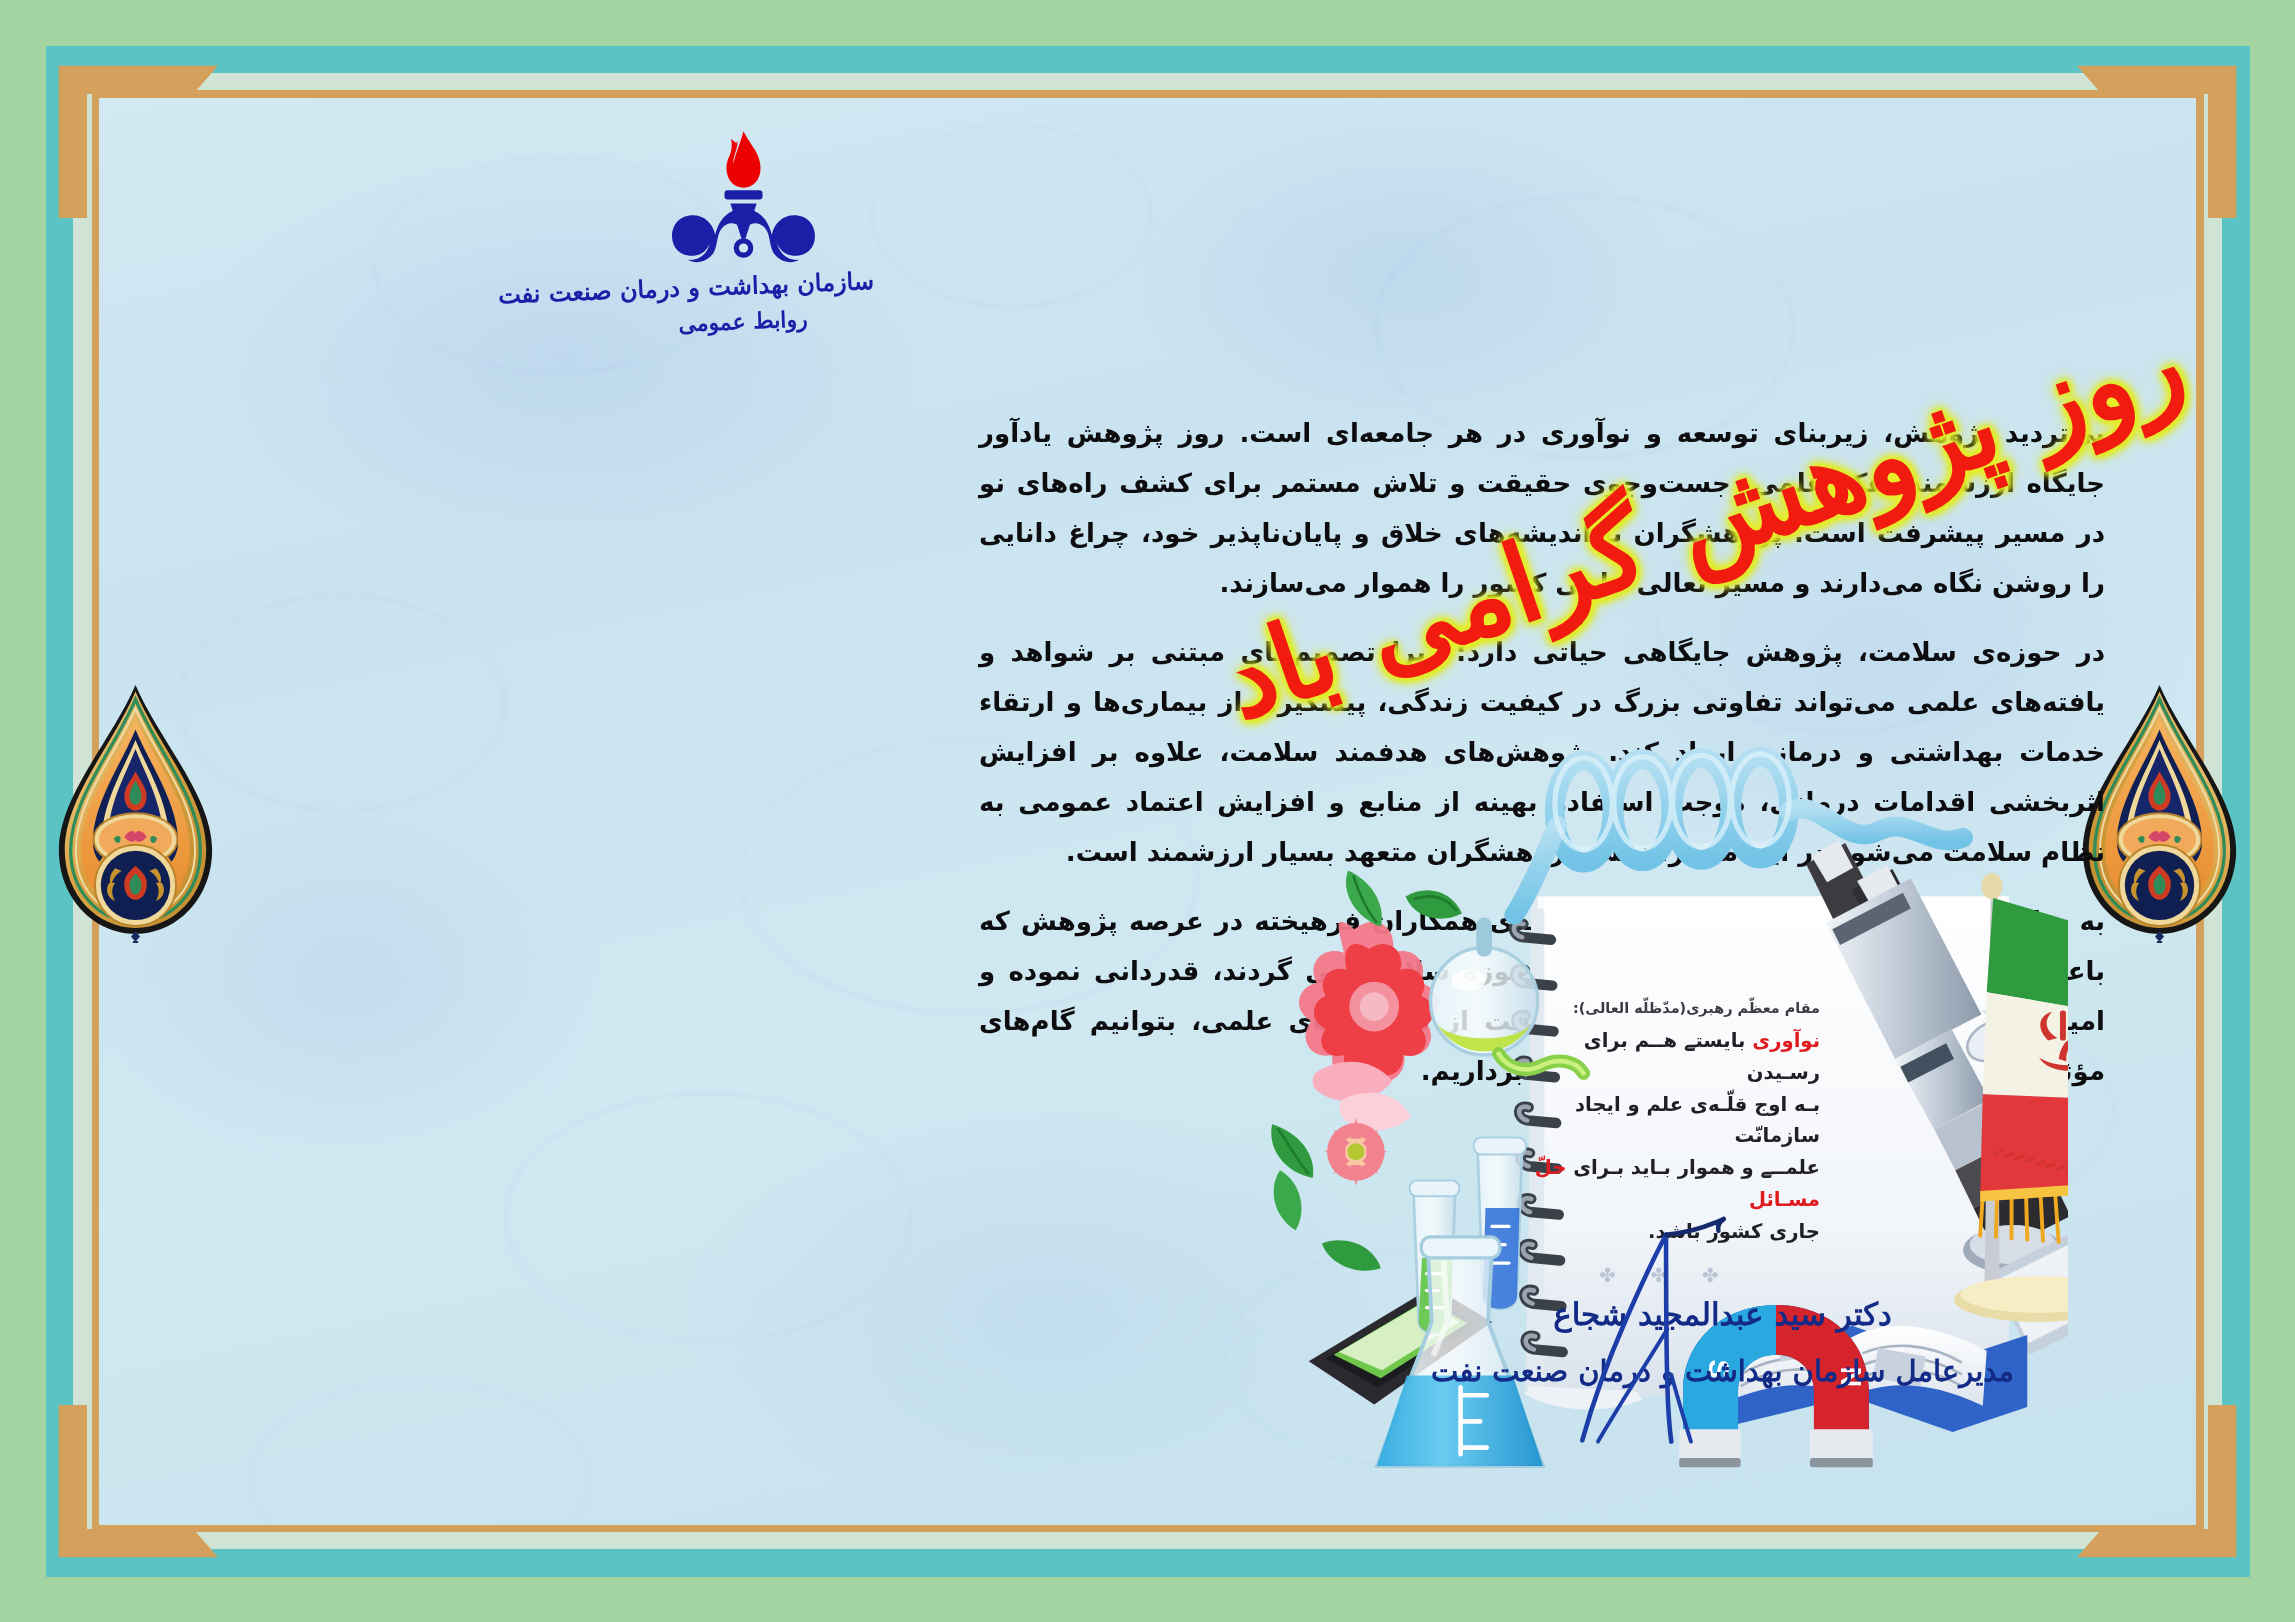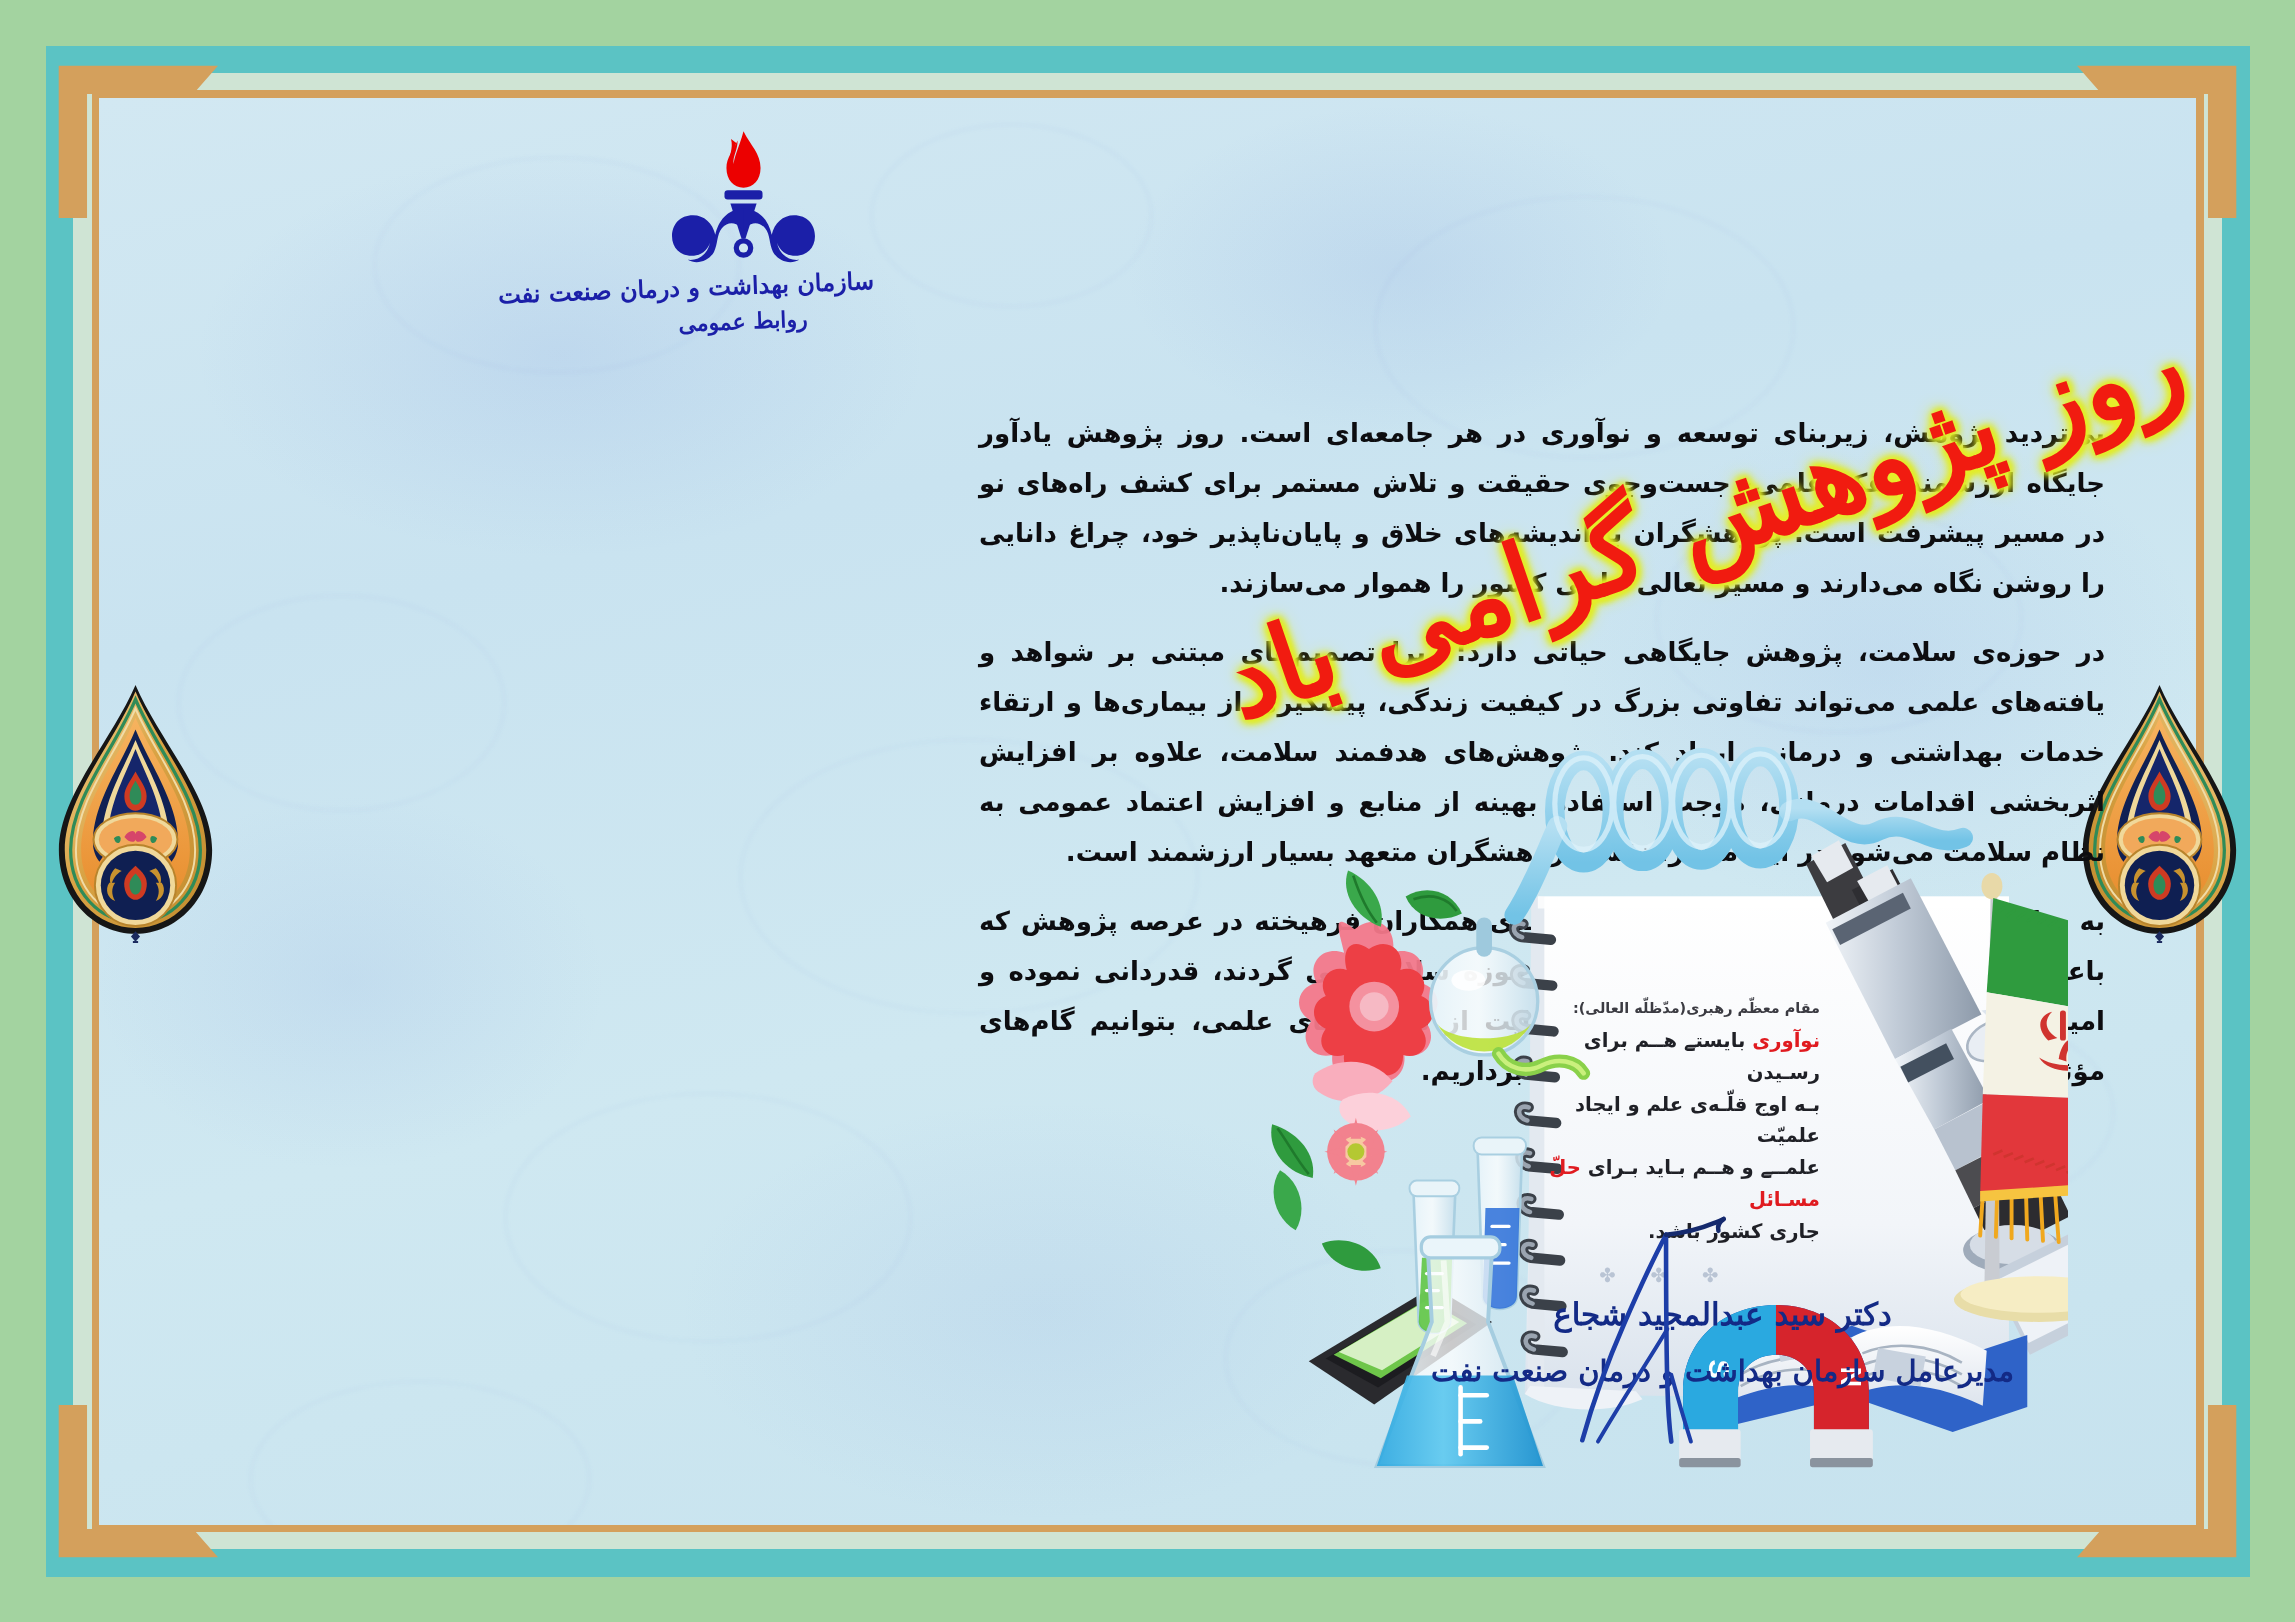--- a/index.html
+++ b/index.html
@@ -620,22 +620,22 @@
         <ellipse cx="1256" cy="858" rx="120" ry="28" fill="#f6edc4"></ellipse>
       </g>
     </svg>
   </div>
 
   <div class="quote-box">
     <div class="quote-attrib">مقام معظّم رهبری(مدّظلّه العالی):</div>
     <div class="quote-line">
       <span class="hl">نوآوری</span><span> بایستے هــم برای رسـیدن</span>
     </div>
-    <div class="quote-line">بـه اوج  قلّـه‌ی علم و ایجاد علمیّت</div>
+    <div class="quote-line">بـه اوج  قلّـه‌ی علم و ایجاد سازمانّت</div>
     <div class="quote-line">
-      <span>علمــے و هــم بـاید بـرای </span><span class="hl">حلّ مسـائل</span>
+      <span>علمــے و هموار بـاید بـرای </span><span class="hl">حلّ مسـائل</span>
     </div>
     <div class="quote-line">جاری کشور باشد.</div>
     <div class="quote-orn">✤ ✤ ✤</div>
   </div>
 
 </div>
 
 
 </body></html>

